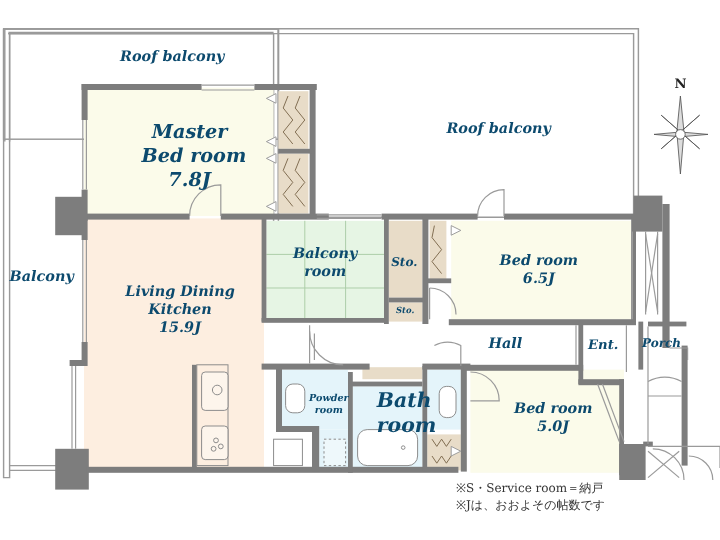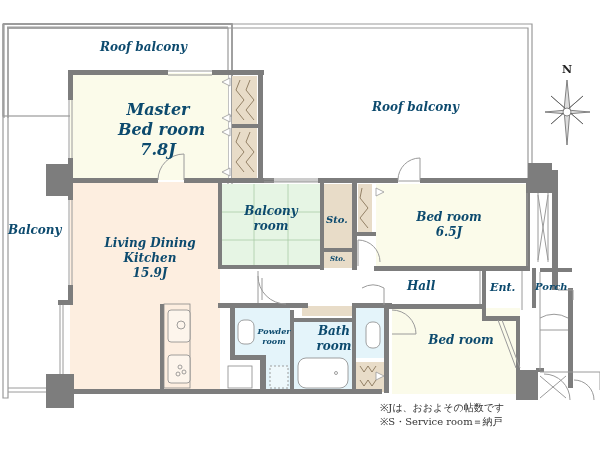--- a/index.html
+++ b/index.html
@@ -259,26 +259,27 @@
 
   <div class="lbl" style="left:407px; top:279px; font-size:12px;">Hall</div>
   <div class="lbl" style="left:490px; top:281px; font-size:11px;">Ent.</div>
   <div class="lbl" style="left:535px; top:281px; font-size:10px;">Porch</div>
 
   <div class="lbl" style="left:256px; top:326px; font-size:8px; width:36px;">
     <span>Powder</span>
     <span>room</span>
   </div>
 
-  <div class="lbl" style="left:314px; top:324px; font-size:12px; width:40px;">
+  <div class="lbl" style="left:314px; top:324px; font-size:17px; width:40px;">
     <span>Bath</span>
     <span>room</span>
   </div>
 
   <div class="lbl" style="left:424px; top:333px; font-size:12px; width:74px;">
     <span>Bed room</span>
+    <span>5.0J</span>
   </div>
 
   <div class="note" style="left:380px; top:401px;">
+    <div>※S・Service room＝納戸</div>
     <div>※Jは、おおよその帖数です</div>
-    <div>※S・Service room＝納戸</div>
   </div>
 </div>
 
 </body></html>

